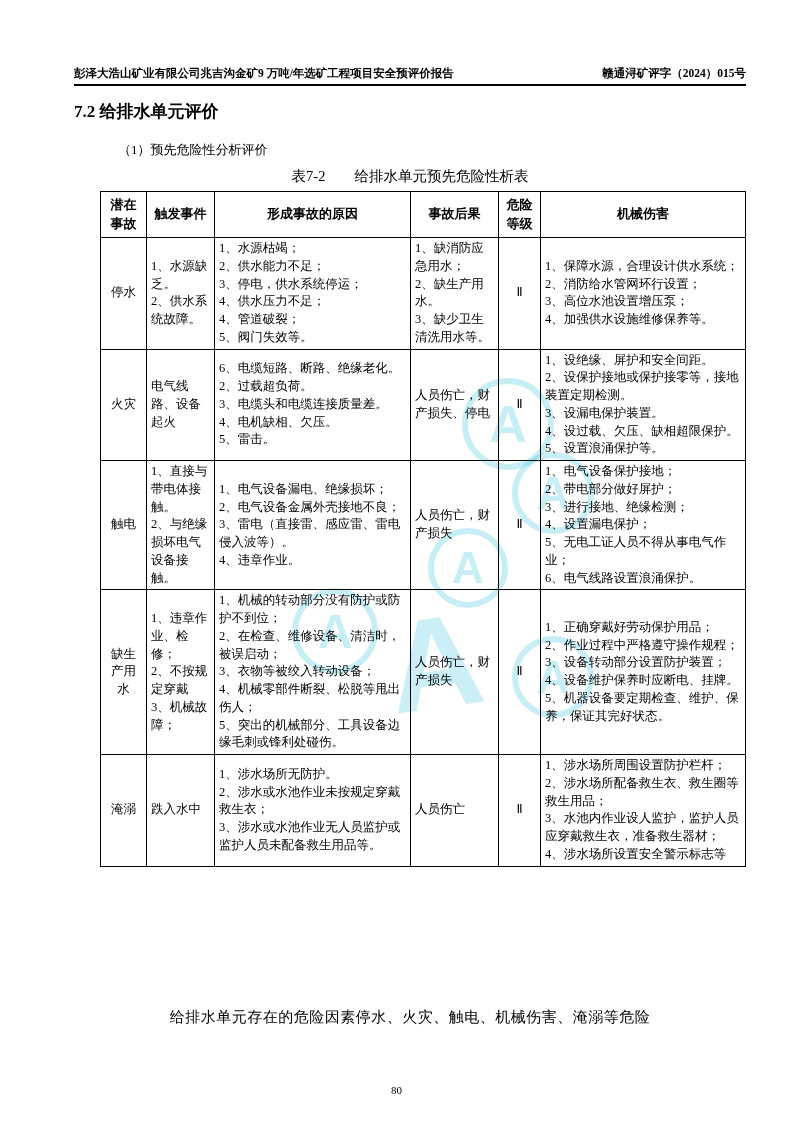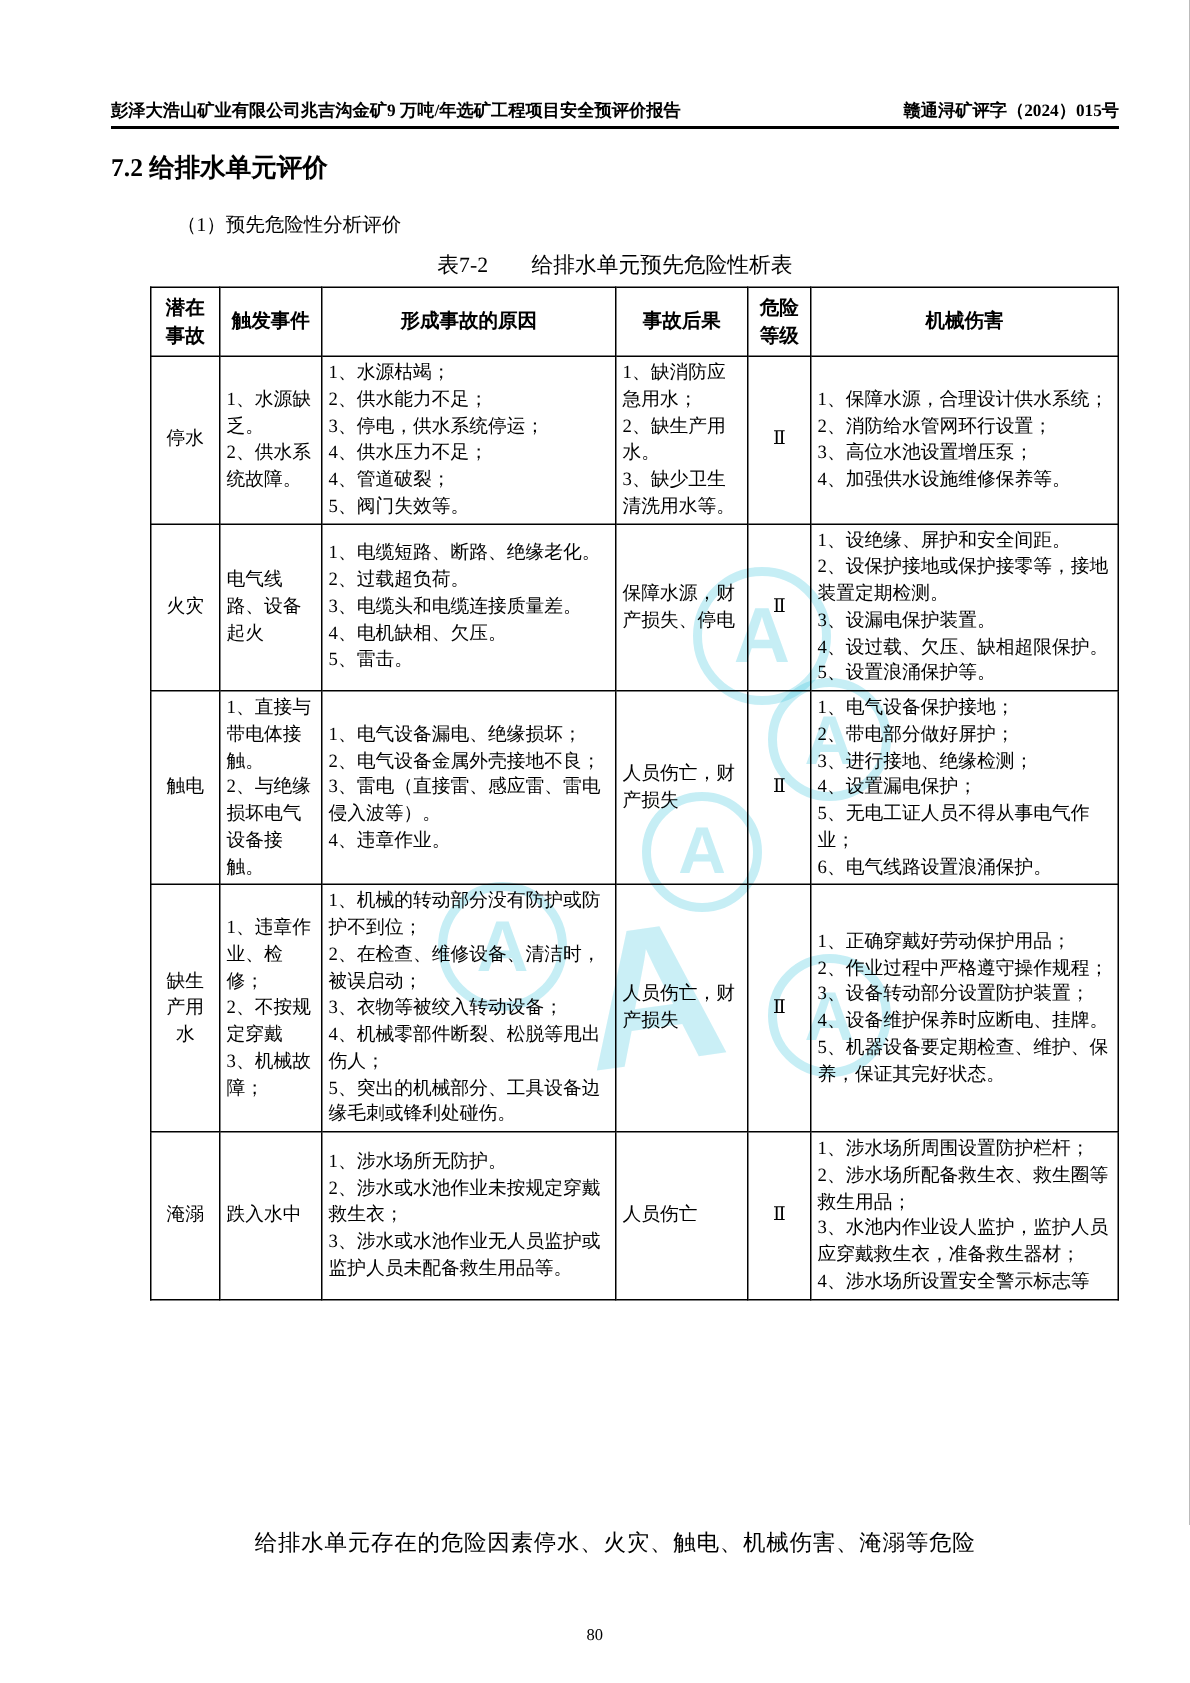--- a/index.html
+++ b/index.html
@@ -16,29 +16,29 @@
     border-bottom:2px solid #000; padding-bottom:3px;
     font-size:11.5px; font-weight:bold; white-space:nowrap;
   }
   .section-title { position:absolute; left:74px; top:100px; font-size:17px; font-weight:bold; }
   .subsection   { position:absolute; left:118px; top:141px; font-size:13px; }
   .table-title  { position:absolute; left:74px; top:167px; width:672px; text-align:center; font-size:14.5px; font-weight:normal; }
 
   
   table.hazard-table {
     position:absolute; left:100px; top:191px; width:645px;
-    border-collapse:collapse; table-layout:fixed; font-size:12.5px; line-height:1.42;
+    border-collapse:collapse; table-layout:fixed; font-size:12.5px; line-height:1.42;font-family:Liberation Serif, serif;
   }
   .hazard-table th, .hazard-table td { border:1px solid #000; padding:2px 4px; vertical-align:middle; }
   .hazard-table th { font-weight:bold; text-align:center; height:46px; font-size:13px; }
   td.c-hazard { text-align:center; }
   td.c-trigger, td.c-cause, td.c-conseq, td.c-measures { white-space:pre-line; text-align:left; }
   td.c-level { text-align:center; }
 
-  .closing { position:absolute; left:74px; top:1008px; width:672px; text-align:center; font-size:15px; letter-spacing:.5px;margin-top:11px; }
+  .closing { position:absolute; left:74px; top:1008px; width:672px; text-align:center; font-size:15px; letter-spacing:.5px; }
   .page-number { position:absolute; left:0; right:0; top:1084px; text-align:center; font-size:11px; }
 
   
   .watermark { position:absolute; inset:0; pointer-events:none; z-index:5; }
   .wm-circle {
     position:absolute; border:6px solid #45c8e0; border-radius:50%;
     display:flex; align-items:center; justify-content:center;
     color:#45c8e0; font-family:"Liberation Sans",sans-serif; font-weight:bold;
     opacity:.30;
   }
@@ -108,26 +108,26 @@
 3、缺少卫生清洗用水等。</td>
           <td class="c-level">Ⅱ</td>
           <td class="c-measures">1、保障水源，合理设计供水系统；
 2、消防给水管网环行设置；
 3、高位水池设置增压泵；
 4、加强供水设施维修保养等。</td>
         </tr>
         <tr>
           <td class="c-hazard">火灾</td>
           <td class="c-trigger">电气线路、设备起火</td>
-          <td class="c-cause">1、电缆短路、断路、绝缘老化。
+          <td class="c-cause">6、电缆短路、断路、绝缘老化。
 2、过载超负荷。
 3、电缆头和电缆连接质量差。
 4、电机缺相、欠压。
 5、雷击。</td>
-          <td class="c-conseq">保障水源，财产损失、停电</td>
+          <td class="c-conseq">人员伤亡，财产损失、停电</td>
           <td class="c-level">Ⅱ</td>
           <td class="c-measures">1、设绝缘、屏护和安全间距。
 2、设保护接地或保护接零等，接地装置定期检测。
 3、设漏电保护装置。
 4、设过载、欠压、缺相超限保护。
 5、设置浪涌保护等。</td>
         </tr>
         <tr>
           <td class="c-hazard">触电</td>
           <td class="c-trigger">1、直接与带电体接触。

